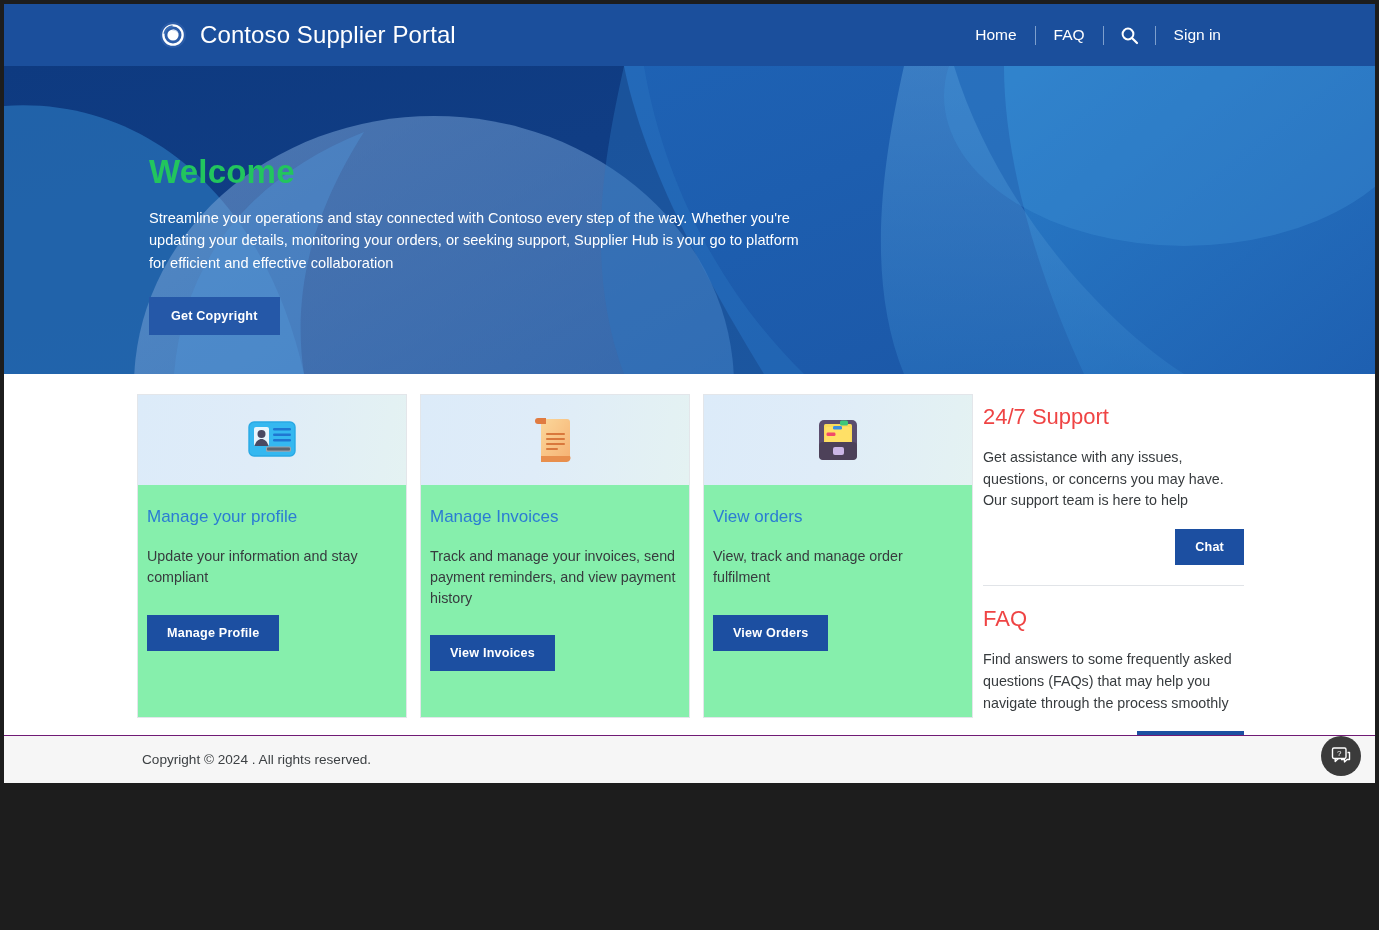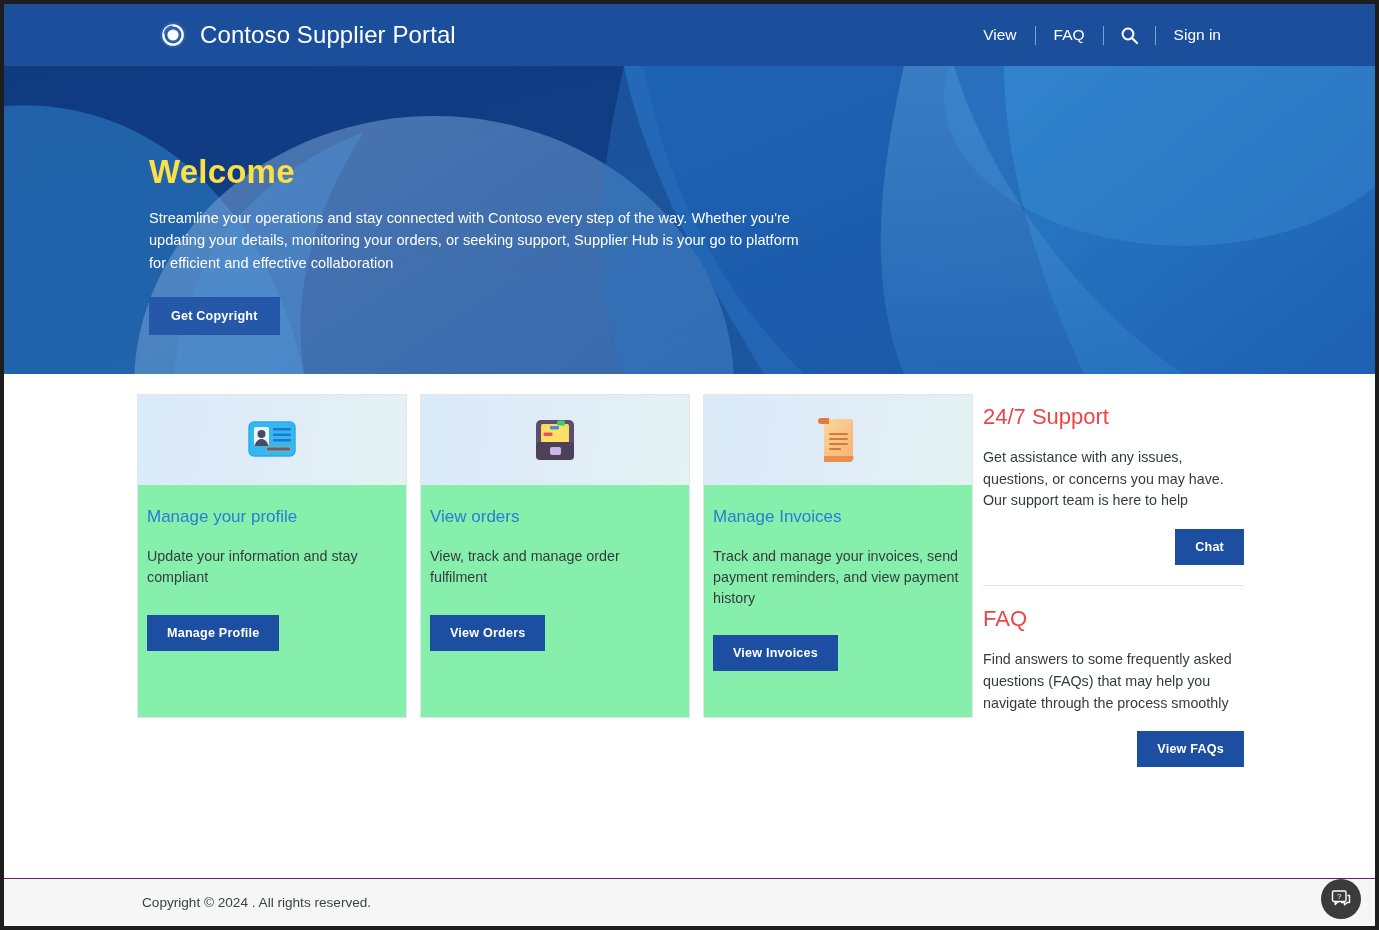--- a/index.html
+++ b/index.html
@@ -8,21 +8,21 @@
     width: 1379px;
     height: 930px;
     overflow: hidden;
     font-family: "Liberation Sans", sans-serif;
     background: #1d1d1d;
   }
 
   .page-frame {
     position: absolute;
     left: 4px; top: 4px;
-    width: 1371px; height: 922px;
+    width: 1371px; height: 779px;
     background: #ffffff;
     overflow: hidden;
   }
 
   
   .header {
     position: relative;
     height: 62px;
     background: #1b4f9c;
     display: flex;
@@ -84,21 +84,21 @@
     background: #103b82;
   }
   .hero-art { position: absolute; inset: 0; width: 100%; height: 100%; }
   .hero-content {
     position: relative;
     z-index: 3;
     padding-left: 145px;
     padding-top: 87px;
   }
   .hero-title {
-    color: #fde047;
+    color: #22c55e;
     font-size: 33px;
     font-weight: bold;
     letter-spacing: .2px;
     margin-bottom: 16px;
   }
   .hero-sub {
     color: #ffffff;
     font-size: 14.6px;
     line-height: 1.53;
     max-width: 652px;
@@ -251,21 +251,21 @@
           <path d="M14 3.2a10.8 10.8 0 1 0 10.8 10.8A10.8 10.8 0 0 0 14 3.2zm0 2.3a8.5 8.5 0 1 1-8.5 8.5A8.5 8.5 0 0 1 14 5.5z" fill="#ffffff"></path>
           <path d="M4.4 12.6a9.8 9.8 0 0 1 9.1-8.4l.2 2.3a7.5 7.5 0 0 0-7 6.4z" fill="#3a6db5"></path>
           <circle cx="14" cy="14" r="5.6" fill="#ffffff"></circle>
           <path d="M14 8.4a5.6 5.6 0 0 1 5.5 4.6 6.4 6.4 0 0 0-6.2-3.1z" fill="#cfdcef"></path>
         </svg>
       </span>
       <span class="brand-title">Contoso Supplier Portal</span>
     </div>
 
     <div class="nav">
-      <a class="nav-link">View</a>
+      <a class="nav-link">Home</a>
       <span class="nav-sep"></span>
       <a class="nav-link">FAQ</a>
       <span class="nav-sep"></span>
       <span class="nav-search">
         <svg class="icon-svg" width="19" height="19" viewBox="0 0 19 19">
           <circle cx="8" cy="8" r="5.4" fill="none" stroke="#ffffff" stroke-width="2"></circle>
           <line x1="12.2" y1="12.2" x2="17" y2="17" stroke="#ffffff" stroke-width="2.2" stroke-linecap="round"></line>
         </svg>
       </span>
       <span class="nav-sep"></span>
@@ -339,44 +339,20 @@
                 <rect x="20" y="29.5" width="25" height="5.2" rx="1.5" fill="#9aa3ad"></rect>
                 <rect x="21" y="30.5" width="23" height="3" rx="1" fill="#5d656f"></rect>
               </svg>
             </span>
           </div>
           <div class="card-body">
             <div class="card-title">Manage your profile</div>
             <div class="card-text">Update your information and stay compliant</div>
             <div class="card-btn-wrap">
               <button class="btn">Manage Profile</button>
-            </div>
-          </div>
-        </div>
-
-        <div class="card">
-          <div class="card-media">
-            <span>
-              <svg class="icon-svg" width="50" height="50" viewBox="0 0 50 50">
-                <rect x="6" y="5" width="38" height="40" rx="5" fill="#5b4d6e"></rect>
-                <rect x="11" y="9" width="28" height="21" rx="1.5" fill="#fada5a"></rect>
-                <rect x="12.5" y="12" width="25" height="18" rx="1.5" fill="#ffe066"></rect>
-                <rect x="27" y="5.5" width="8" height="5" rx="1.5" fill="#3ec77a"></rect>
-                <rect x="20" y="11" width="9" height="3.6" rx="1.4" fill="#3d8fe0"></rect>
-                <rect x="13.5" y="17.5" width="9" height="3.6" rx="1.4" fill="#f2496a"></rect>
-                <rect x="6" y="27" width="38" height="18" rx="4" fill="#4d4159"></rect>
-                <rect x="20" y="32" width="11" height="8" rx="2" fill="#cbb6e6"></rect>
-              </svg>
-            </span>
-          </div>
-          <div class="card-body">
-            <div class="card-title">View orders</div>
-            <div class="card-text">View, track and manage order fulfilment</div>
-            <div class="card-btn-wrap">
-              <button class="btn">View Orders</button>
             </div>
           </div>
         </div>
 
         <div class="card tall">
           <div class="card-media">
             <span>
               <svg class="icon-svg" width="50" height="54" viewBox="0 0 50 54">
                 <defs>
                   <linearGradient id="sc1" x1="0" y1="0" x2="1" y2="1">
@@ -396,20 +372,44 @@
           </div>
           <div class="card-body">
             <div class="card-title">Manage Invoices</div>
             <div class="card-text">Track and manage your invoices, send payment reminders, and view payment history</div>
             <div class="card-btn-wrap">
               <button class="btn">View Invoices</button>
             </div>
           </div>
         </div>
 
+        <div class="card">
+          <div class="card-media">
+            <span>
+              <svg class="icon-svg" width="50" height="50" viewBox="0 0 50 50">
+                <rect x="6" y="5" width="38" height="40" rx="5" fill="#5b4d6e"></rect>
+                <rect x="11" y="9" width="28" height="21" rx="1.5" fill="#fada5a"></rect>
+                <rect x="12.5" y="12" width="25" height="18" rx="1.5" fill="#ffe066"></rect>
+                <rect x="27" y="5.5" width="8" height="5" rx="1.5" fill="#3ec77a"></rect>
+                <rect x="20" y="11" width="9" height="3.6" rx="1.4" fill="#3d8fe0"></rect>
+                <rect x="13.5" y="17.5" width="9" height="3.6" rx="1.4" fill="#f2496a"></rect>
+                <rect x="6" y="27" width="38" height="18" rx="4" fill="#4d4159"></rect>
+                <rect x="20" y="32" width="11" height="8" rx="2" fill="#cbb6e6"></rect>
+              </svg>
+            </span>
+          </div>
+          <div class="card-body">
+            <div class="card-title">View orders</div>
+            <div class="card-text">View, track and manage order fulfilment</div>
+            <div class="card-btn-wrap">
+              <button class="btn">View Orders</button>
+            </div>
+          </div>
+        </div>
+
       </div>
 
       <div class="side">
 
         <div class="side-block">
           <div class="side-title">24/7 Support</div>
           <div class="side-text">Get assistance with any issues, questions, or concerns you may have. Our support team is here to help</div>
           <div class="side-btn-row">
             <button class="btn">Chat</button>
           </div>

